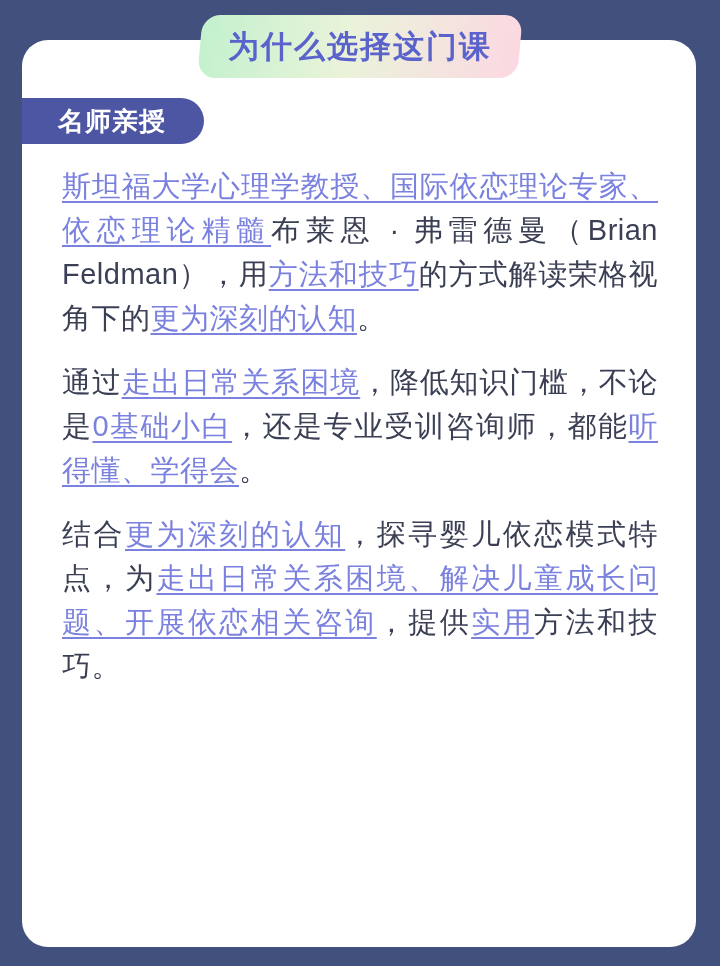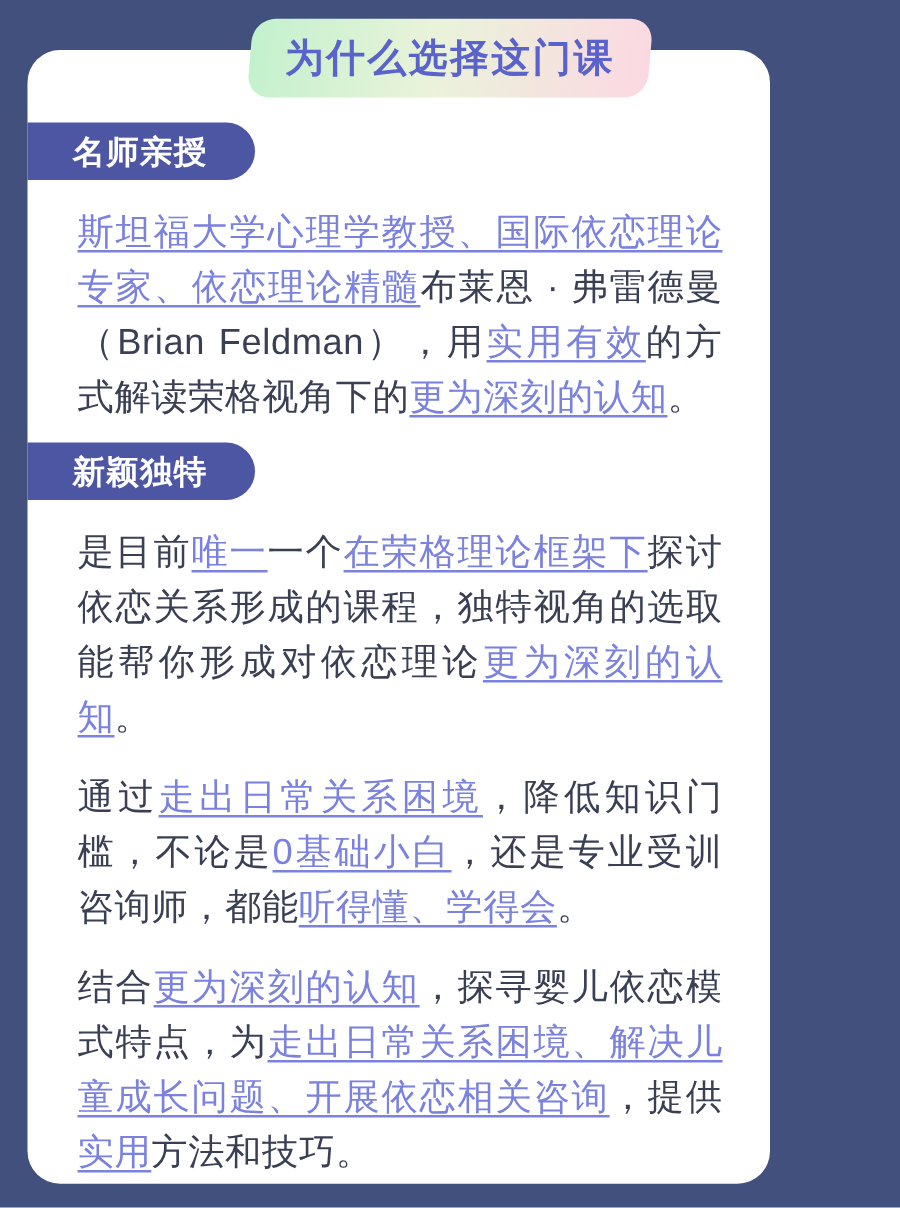--- a/index.html
+++ b/index.html
@@ -24,21 +24,21 @@
   }
   .page {
     position: relative;
     width: 720px;
     height: 966px;
   }
   .card {
     position: absolute;
     left: 22px;
     top: 40px;
-    width: 594px;
+    width: 674px;
     height: 907px;
     background: var(--card);
     border-radius: 26px;
   }
   .title-badge {
     position: absolute;
     left: 50%;
     top: 15px;
     transform: translateX(-50%) skewX(-5deg);
     height: 63px;
@@ -91,27 +91,23 @@
 <body>
 
 <div class="page">
   <div class="title-badge">
     <span class="title-text">为什么选择这门课</span>
   </div>
   <div class="card">
     <div class="sections" id="sections">
   <section class="section">
     <div class="section-badge">名师亲授</div>
-    <p class="para"><span class="em-link">斯坦福大学心理学教授、国际依恋理论专家、依恋理论精髓</span><span class="plain">布莱恩 · 弗雷德曼（Brian Feldman），用</span><span class="em-link">实用有效</span><span class="plain">的方式解读荣格视角下的</span><span class="em-link">更为深刻的认知</span><span class="plain">。</span></p>
+    <p class="para"><span class="em-link">斯坦福大学心理学教授、国际依恋理论专家、依恋理论精髓</span><span class="plain">布莱恩 · 弗雷德曼（Brian Feldman），用</span><span class="em-link">方法和技巧</span><span class="plain">的方式解读荣格视角下的</span><span class="em-link">更为深刻的认知</span><span class="plain">。</span></p>
   </section>
 
-  <section class="section">
-    <div class="section-badge">新颖独特</div>
-    <p class="para"><span class="plain">是目前</span><span class="em-link">唯一</span><span class="plain">一个</span><span class="em-link">在荣格理论框架下</span><span class="plain">探讨依恋关系形成的课程，独特视角的选取能帮你形成对依恋理论</span><span class="em-link">更为深刻的认知</span><span class="plain">。</span></p>
-  </section>
 
   <section class="section">
     <p class="para"><span class="plain">通过</span><span class="em-link">走出日常关系困境</span><span class="plain">，降低知识门槛，不论是</span><span class="em-link">0基础小白</span><span class="plain">，还是专业受训咨询师，都能</span><span class="em-link">听得懂、学得会</span><span class="plain">。</span></p>
   </section>
 
   <section class="section">
     <p class="para"><span class="plain">结合</span><span class="em-link">更为深刻的认知</span><span class="plain">，探寻婴儿依恋模式特点，为</span><span class="em-link">走出日常关系困境、解决儿童成长问题、开展依恋相关咨询</span><span class="plain">，提供</span><span class="em-link">实用</span><span class="plain">方法和技巧。</span></p>
   </section>
 </div>
   </div>

